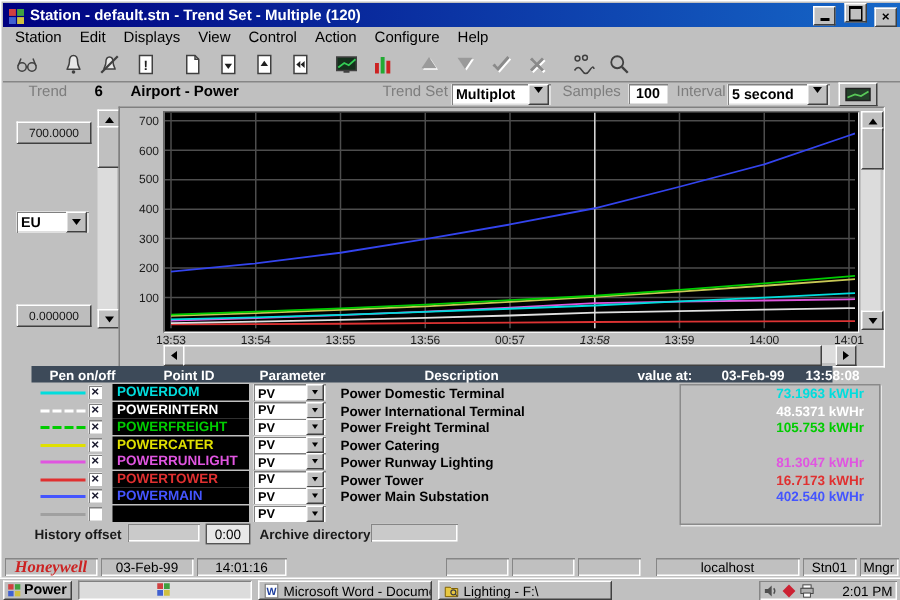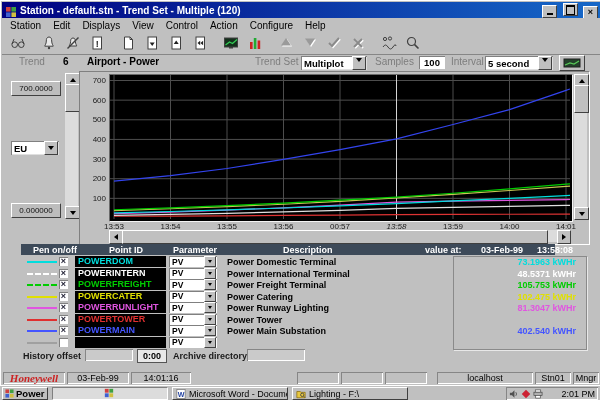--- a/index.html
+++ b/index.html
@@ -88,21 +88,21 @@
   .prow .param .ca{width:10px;height:9px}
   .prow .param .ca .tri-dn{border-left-width:2.5px;border-right-width:2.5px;border-top-width:3.5px}
   .prow .desc{position:absolute;left:226px;top:1px;font-size:9px;font-weight:bold;color:#000;white-space:nowrap}
   .prow .val{position:absolute;left:460px;top:1px;width:115px;text-align:right;font-size:9px;font-weight:bold;white-space:nowrap}
   #penrows{position:absolute;top:12px;left:0;right:0}
 
   
   .historyrow{position:absolute;top:348px;left:0;width:600px;height:13px;font-size:9px}
   .historyrow .hlabel{position:absolute;top:2px;font-weight:bold;color:#1a1a1a;white-space:nowrap}
   .hbox{position:absolute;top:0;height:12px;background:#cacaca;box-shadow:inset 1px 1px 0 #868686,inset -1px -1px 0 #fff}
-  .hval{background:#e8e8e8;font-weight:bold;text-align:center;line-height:12px;color:#000;border:1px solid #555;box-shadow:none}
+  .hval{background:#e8e8e8;font-weight:normal;text-align:center;line-height:12px;color:#000;border:1px solid #555;box-shadow:none}
 
   
   .statusbar{position:absolute;top:371px;left:0;width:600px;height:13px;font-size:9px}
   .scell{position:absolute;top:0;height:12px;box-shadow:inset 1px 1px 0 #868686,inset -1px -1px 0 #fff;
          text-align:center;line-height:12px;color:#000;white-space:nowrap;overflow:hidden}
   .brand{font-family:"Liberation Serif",serif;font-style:italic;font-weight:bold;color:#cc2222;font-size:11px}
 
   
   .taskbar{position:absolute;top:385px;left:0;width:600px;height:15px;background:#c0c0c0;border-top:1px solid #fff}
   .startbtn{position:absolute;left:2px;top:1px;width:46px;height:13px;background:#c0c0c0;
@@ -435,21 +435,20 @@
           <span class="pen" style="border-top-color: rgb(224, 224, 0);"></span>
           <span class="cb">×</span>
           <span class="pid" style="color: rgb(224, 224, 0);">POWERCATER</span>
           <span class="param">
             <span class="pval">PV</span>
             <span class="ca">
               <i class="tri-dn"></i>
             </span>
           </span>
           <span class="desc">Power Catering</span>
-          <span class="val" style="color: rgb(224, 224, 0);">102.475 kWHr</span>
         </div>
         <div class="prow">
           <span class="pen" style="border-top-color: rgb(224, 85, 224);"></span>
           <span class="cb">×</span>
           <span class="pid" style="color: rgb(224, 85, 224);">POWERRUNLIGHT</span>
           <span class="param">
             <span class="pval">PV</span>
             <span class="ca">
               <i class="tri-dn"></i>
             </span>
@@ -461,20 +460,21 @@
           <span class="pen" style="border-top-color: rgb(224, 48, 48);"></span>
           <span class="cb">×</span>
           <span class="pid" style="color: rgb(224, 48, 48);">POWERTOWER</span>
           <span class="param">
             <span class="pval">PV</span>
             <span class="ca">
               <i class="tri-dn"></i>
             </span>
           </span>
           <span class="desc">Power Tower</span>
+          <span class="val" style="color: rgb(224, 48, 48);">16.7173 kWHr</span>
         </div>
         <div class="prow">
           <span class="pen" style="border-top-color: rgb(68, 85, 255);"></span>
           <span class="cb">×</span>
           <span class="pid" style="color: rgb(68, 85, 255);">POWERMAIN</span>
           <span class="param">
             <span class="pval">PV</span>
             <span class="ca">
               <i class="tri-dn"></i>
             </span>

